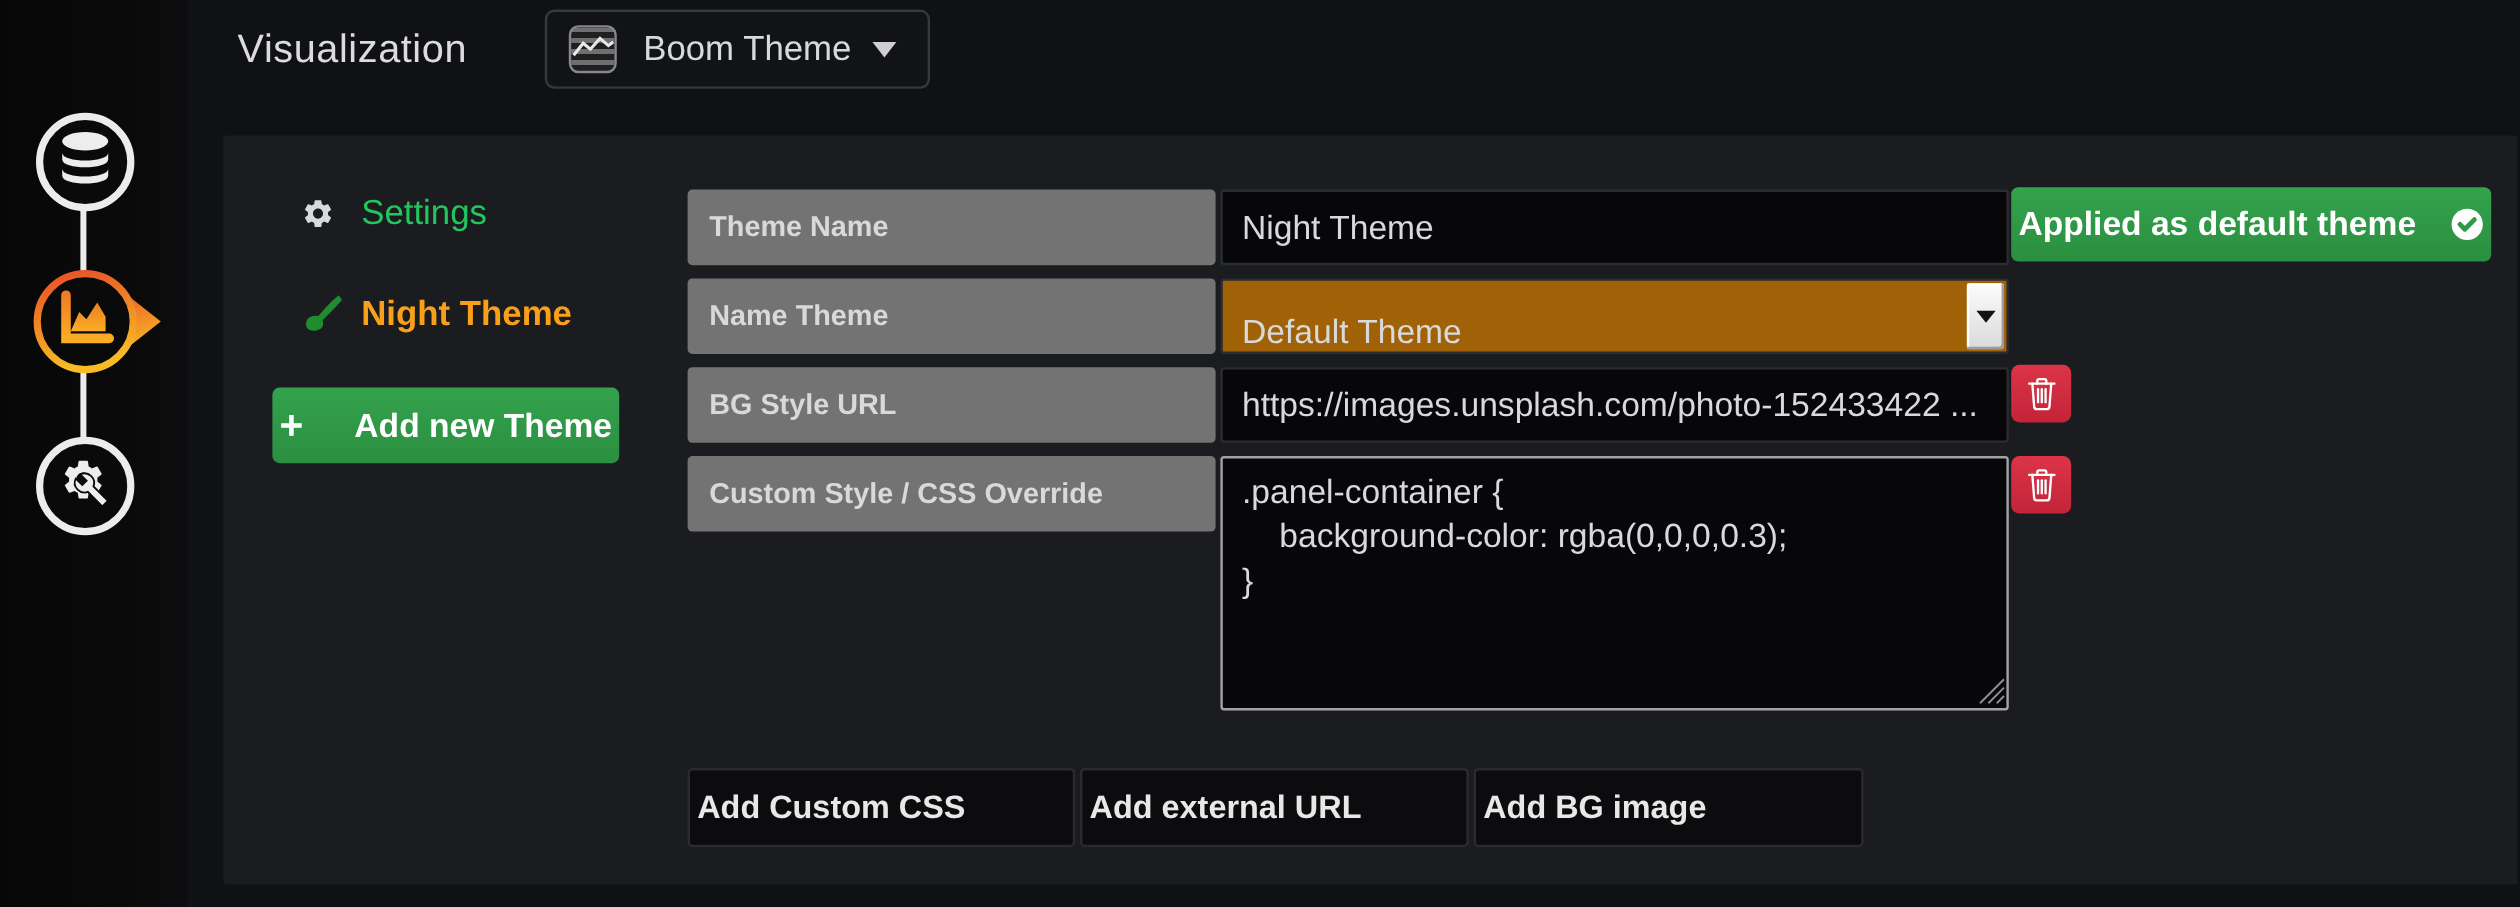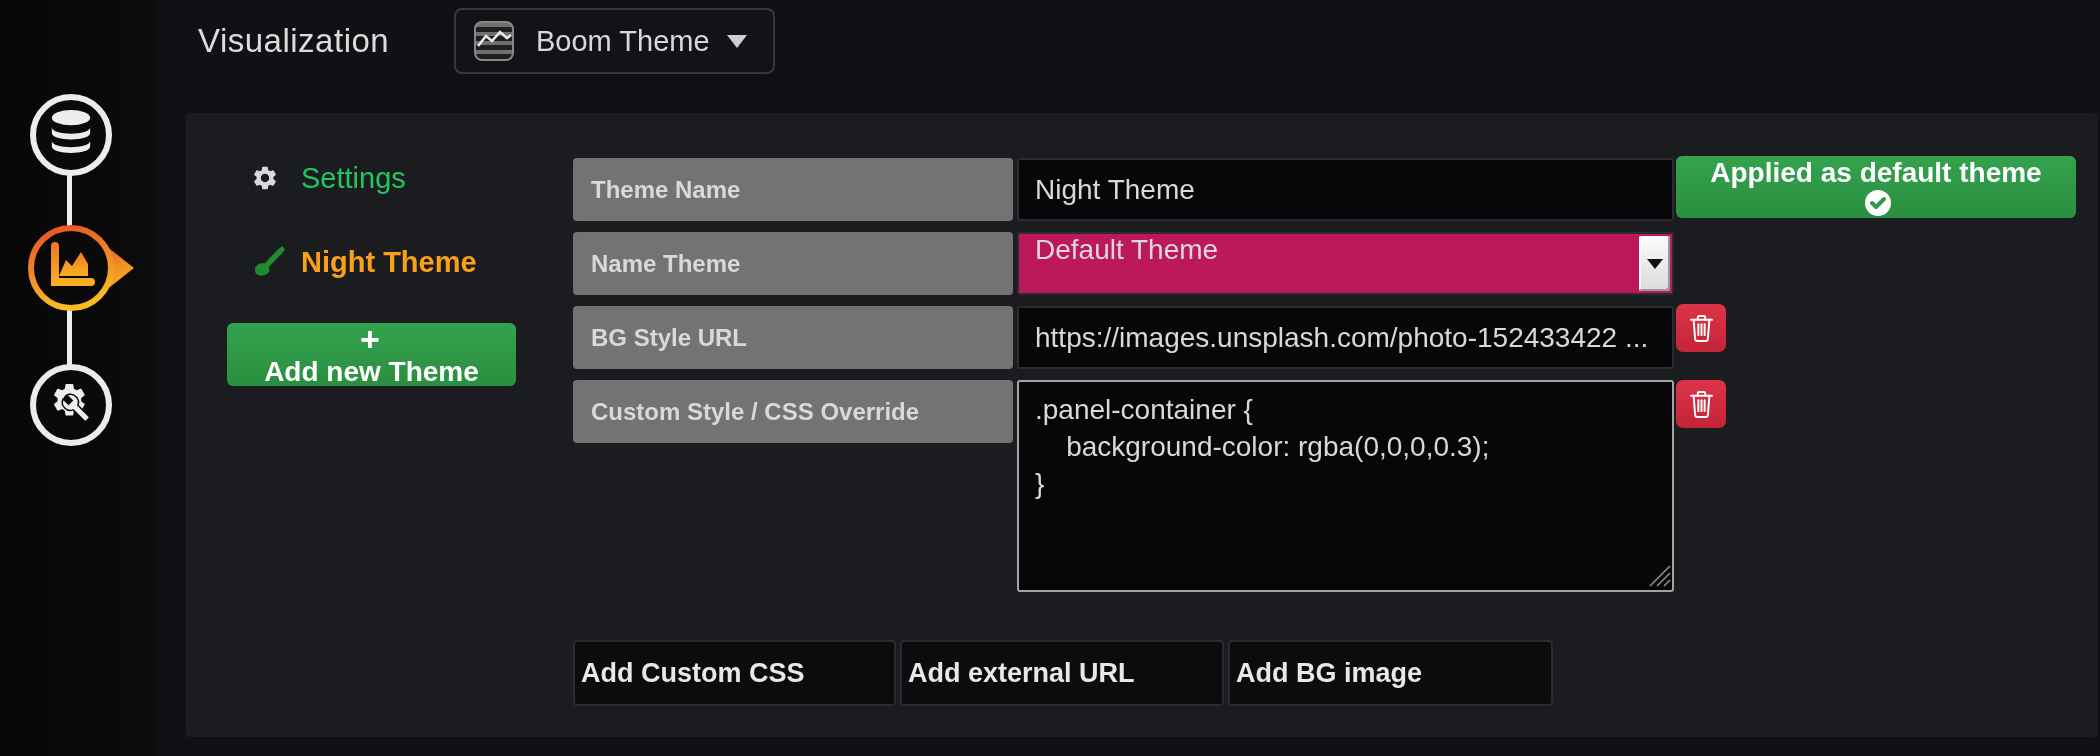--- a/index.html
+++ b/index.html
@@ -33,32 +33,32 @@
   .card{position:absolute;left:186px;top:113px;width:1912px;height:624px;background:#1b1c1f;border-radius:3px;}
 
   .nav-row{position:absolute;display:flex;align-items:center;}
   .settings-row{left:251px;top:158px;height:40px;}
   .theme-row{left:251px;top:239px;height:46px;}
   .nav-row .nicon{display:flex;align-items:center;justify-content:center;}
   .settings-label{margin-left:22px;font-size:29px;color:#22c55e;}
   .theme-label{margin-left:16px;font-size:29px;font-weight:600;color:#f9a01b;}
 
   .btn-green{background:linear-gradient(180deg,#34a24d 0%,#2a8f40 100%);border:none;border-radius:6px;
-    color:#fff;cursor:pointer;display:flex;align-items:center;justify-content:center;flex-direction:column;}
+    color:#fff;cursor:pointer;display:flex;align-items:center;justify-content:space-between;}
   .add-theme-btn{position:absolute;left:227px;top:323px;width:289px;height:63px;font-size:28px;font-weight:700;}
   .add-theme-btn .plus{font-size:34px;font-weight:700;margin-right:3px;line-height:1;}
 
   .form-label{position:absolute;left:573px;width:440px;height:63px;background:#737373;border-radius:4px;
     display:flex;align-items:center;padding-left:18px;font-size:24px;font-weight:700;color:#d8d9da;}
   .r1{top:158px;} .r2{top:232px;} .r3{top:306px;} .r4{top:380px;}
 
   .form-input{position:absolute;left:1017px;width:657px;height:63px;background:#070709;
     border:2px solid #2b2c30;border-radius:3px;color:#d8d9da;font-size:28px;padding:0 16px;outline:none;}
-  .form-select{position:absolute;left:1017px;width:657px;height:63px;background:#be185d;
-    border:2px solid #2b2c30;border-radius:3px;color:#d8d9da;font-size:28px;display:flex;align-items:flex-start;
+  .form-select{position:absolute;left:1017px;width:657px;height:63px;background:#a16207;
+    border:2px solid #2b2c30;border-radius:3px;color:#d8d9da;font-size:28px;display:flex;align-items:flex-end;
     padding-left:16px;cursor:pointer;}
   .select-arrow{position:absolute;right:2px;top:2px;bottom:2px;width:31px;border-radius:2px 3px 3px 2px;
     background:linear-gradient(180deg,#fcfcfc 0%,#dadada 100%);
     box-shadow:inset -2px -2px 0 #9b9b9b,inset 2px 2px 0 #ffffff;
     display:flex;align-items:center;justify-content:center;cursor:pointer;}
   .select-arrow .sa-caret{width:0;height:0;border-left:8px solid transparent;border-right:8px solid transparent;
     border-top:10px solid #121212;}
 
   .form-textarea{position:absolute;left:1017px;top:380px;width:657px;height:212px;background:#070709;
     border:2px solid #a3a3a3;border-radius:3px;color:#d8d9da;font-size:28px;line-height:1.32;

